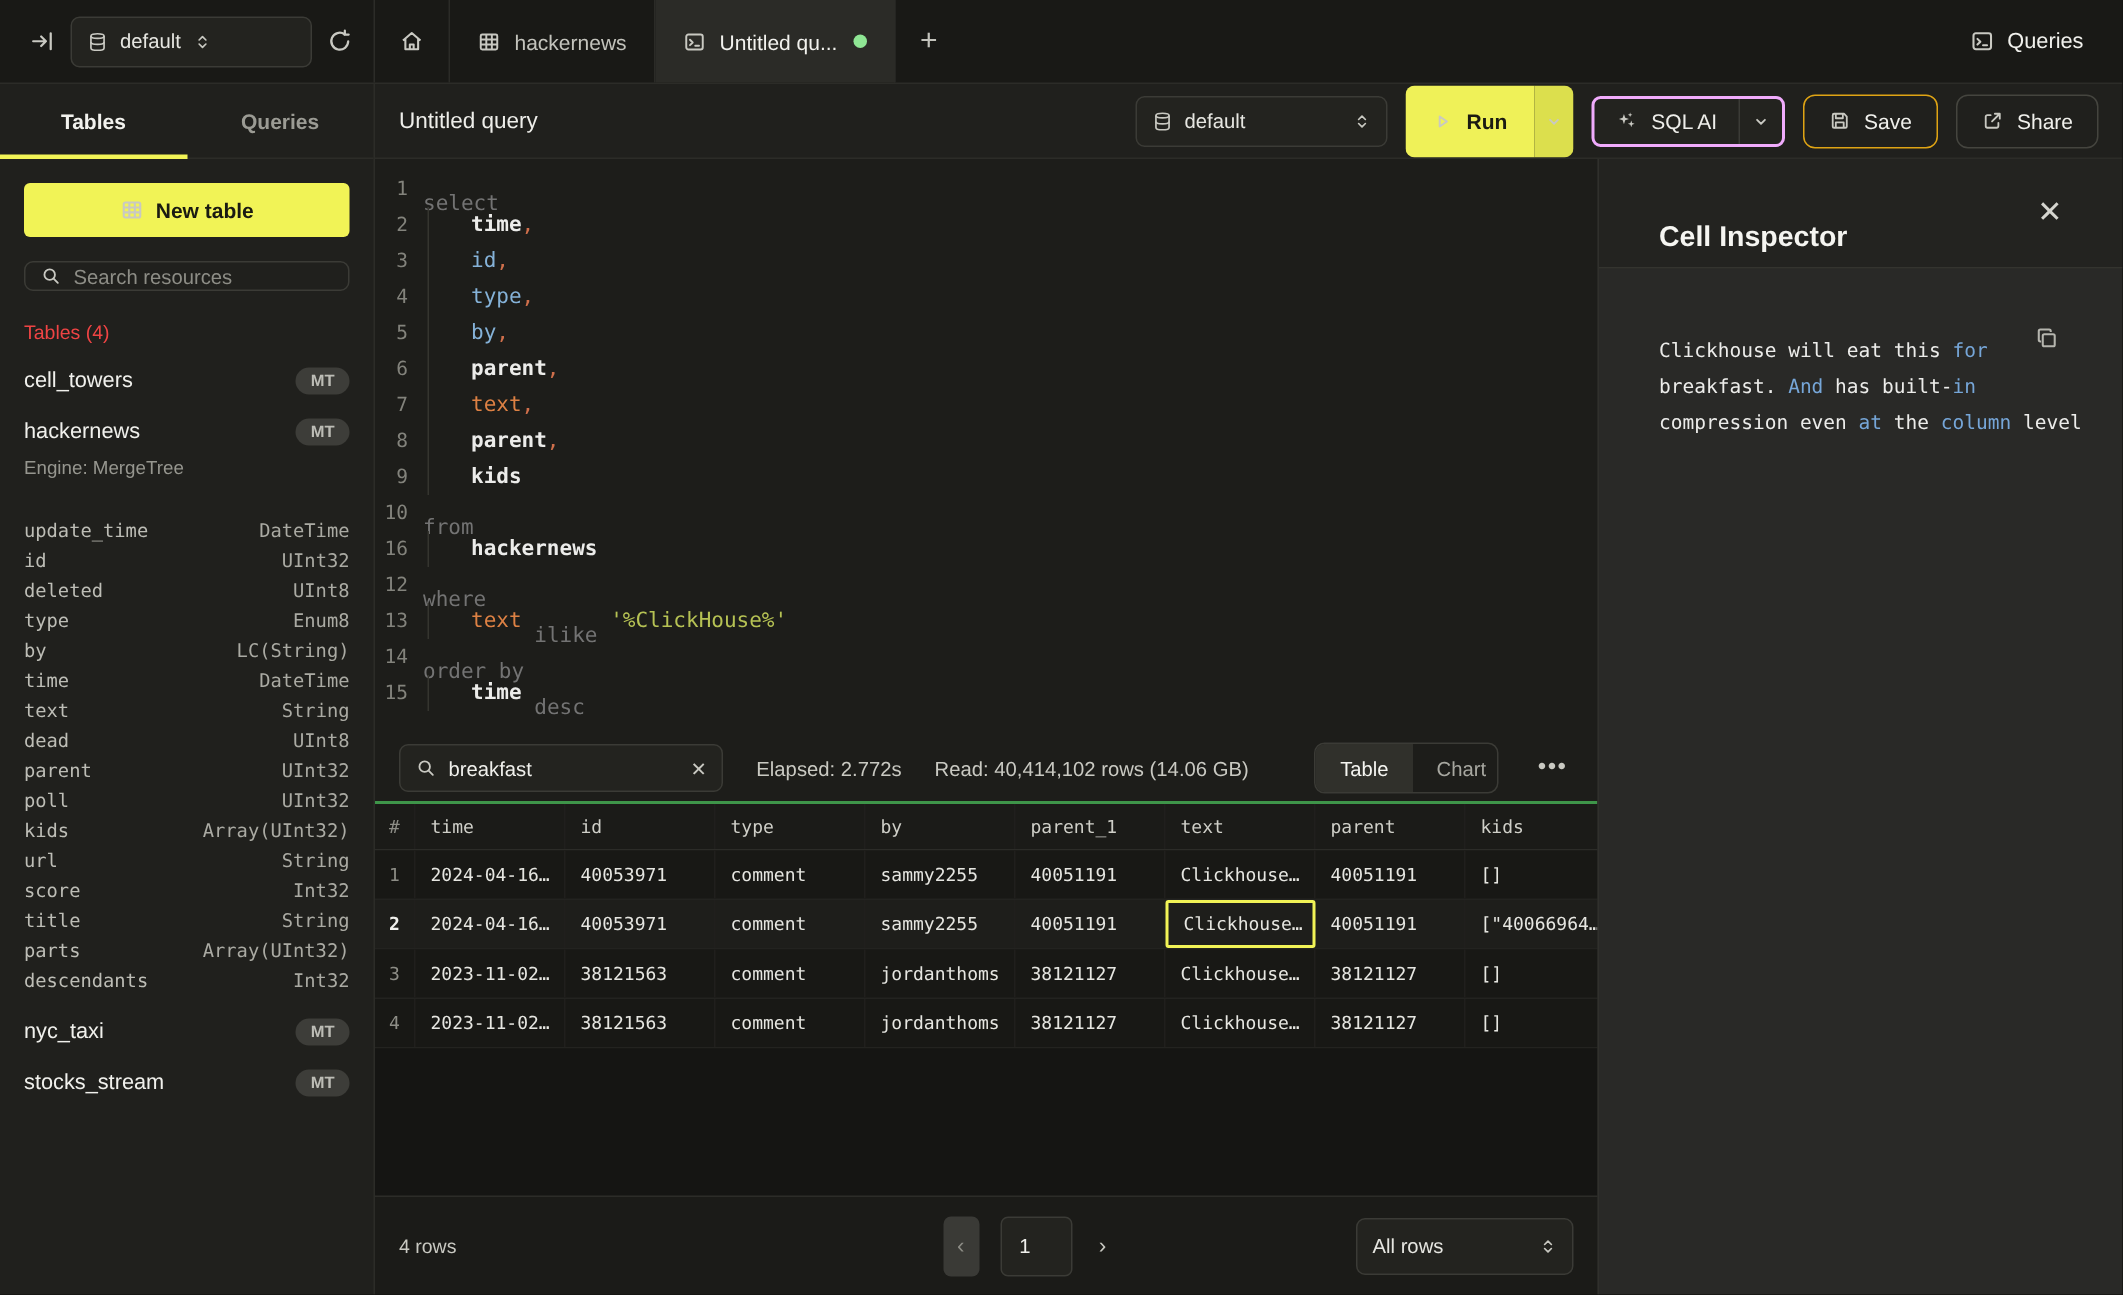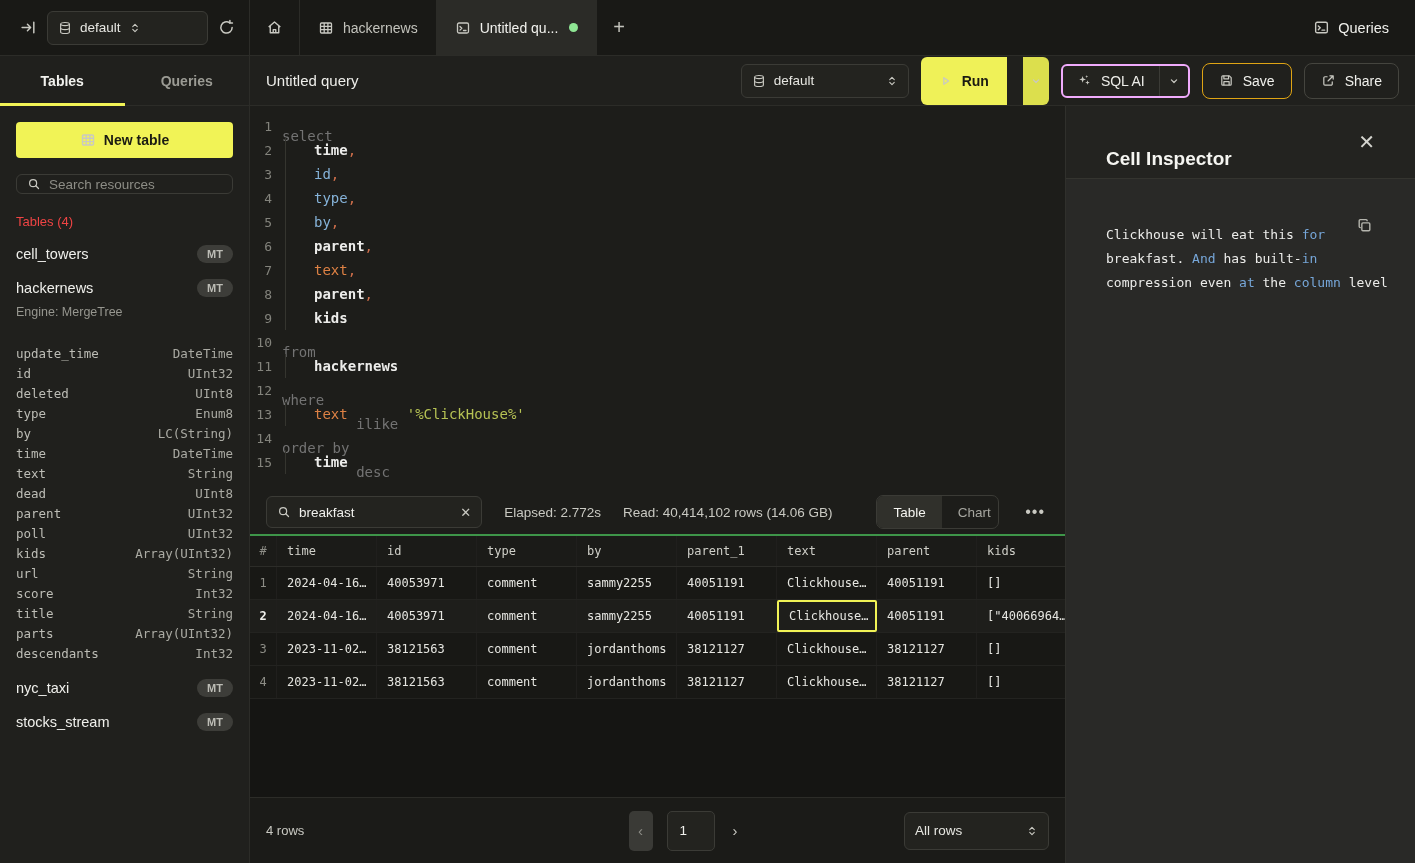--- a/index.html
+++ b/index.html
@@ -48,21 +48,21 @@
   .tbl-cols { margin-top:24px; }
   .col-row { display:flex; justify-content:space-between; height:20px; align-items:center; font-family:"DejaVu Sans Mono",monospace; font-size:12.5px; cursor:pointer; }
   .col-name { color:#bdbdb6; }
   .col-type { color:#aaaaa3; }
 
   
   .right-of-sidebar { flex:1; display:flex; flex-direction:column; min-width:0; }
   .query-toolbar { height:50px; flex:0 0 auto; background:#20201d; border-bottom:1px solid #2c2c28; display:flex; align-items:center; padding:0 16px; gap:12px; }
   .q-title { font-size:15px; color:#eeeeea; flex:1; }
   .query-toolbar .select { width:168px; }
-  .run-btn { display:flex; height:48px; border-radius:6px; overflow:hidden; cursor:pointer;gap:16px; }
+  .run-btn { display:flex; height:48px; border-radius:6px; overflow:hidden; cursor:pointer; }
   .run-main { background:#eff158; color:#1b1b12; display:flex; align-items:center; gap:9px; padding:0 18px; font-size:14px; font-weight:700; }
   .run-caret { background:#dcdf4d; color:#1b1b12; display:flex; align-items:center; padding:0 7px; }
   .sqlai-btn { display:flex; height:34px; border:2px solid #f0abfc; border-radius:6px; overflow:hidden; background:#23231f; cursor:pointer; }
   .sqlai-main { display:flex; align-items:center; gap:9px; padding:0 14px; color:#eeeeea; font-size:14px; font-weight:500; }
   .sqlai-caret { display:flex; align-items:center; padding:0 8px; border-left:1px solid #3b3b36; color:#c9c9c2; }
   .save-btn { height:36px; border:1.5px solid #dfa414; background:transparent; border-radius:8px; color:#f0f0ec; display:flex; align-items:center; gap:9px; padding:0 16px; font-size:14px; font-weight:500; cursor:pointer; font-family:"Liberation Sans",sans-serif; }
   .share-btn { height:36px; border:1px solid #45453f; background:transparent; border-radius:8px; color:#f0f0ec; display:flex; align-items:center; gap:9px; padding:0 16px; font-size:14px; font-weight:500; cursor:pointer; font-family:"Liberation Sans",sans-serif;justify-content:space-between; }
 
   .content-row { flex:1; display:flex; min-height:0; }
   .main-col { width:815px; flex:0 0 auto; display:flex; flex-direction:column; min-height:0; background:#151513; }
@@ -432,21 +432,21 @@
               </div>
               <div class="code-line">
                 <span class="ln">9</span>
                 <span class="code indent"><span class="tok-plain">kids</span></span>
               </div>
               <div class="code-line">
                 <span class="ln">10</span>
                 <span class="code"><span class="tok-kw">from</span></span>
               </div>
               <div class="code-line">
-                <span class="ln">11</span>
+                <span class="ln">16</span>
                 <span class="code indent"><span class="tok-plain">hackernews</span></span>
               </div>
               <div class="code-line">
                 <span class="ln">12</span>
                 <span class="code"><span class="tok-kw">where</span></span>
               </div>
               <div class="code-line">
                 <span class="ln">13</span>
                 <span class="code indent"><span class="tok-txt">text</span><span class="tok-sp"> </span><span class="tok-kw">ilike</span><span class="tok-sp"> </span><span class="tok-str">'%ClickHouse%'</span></span>
               </div>

